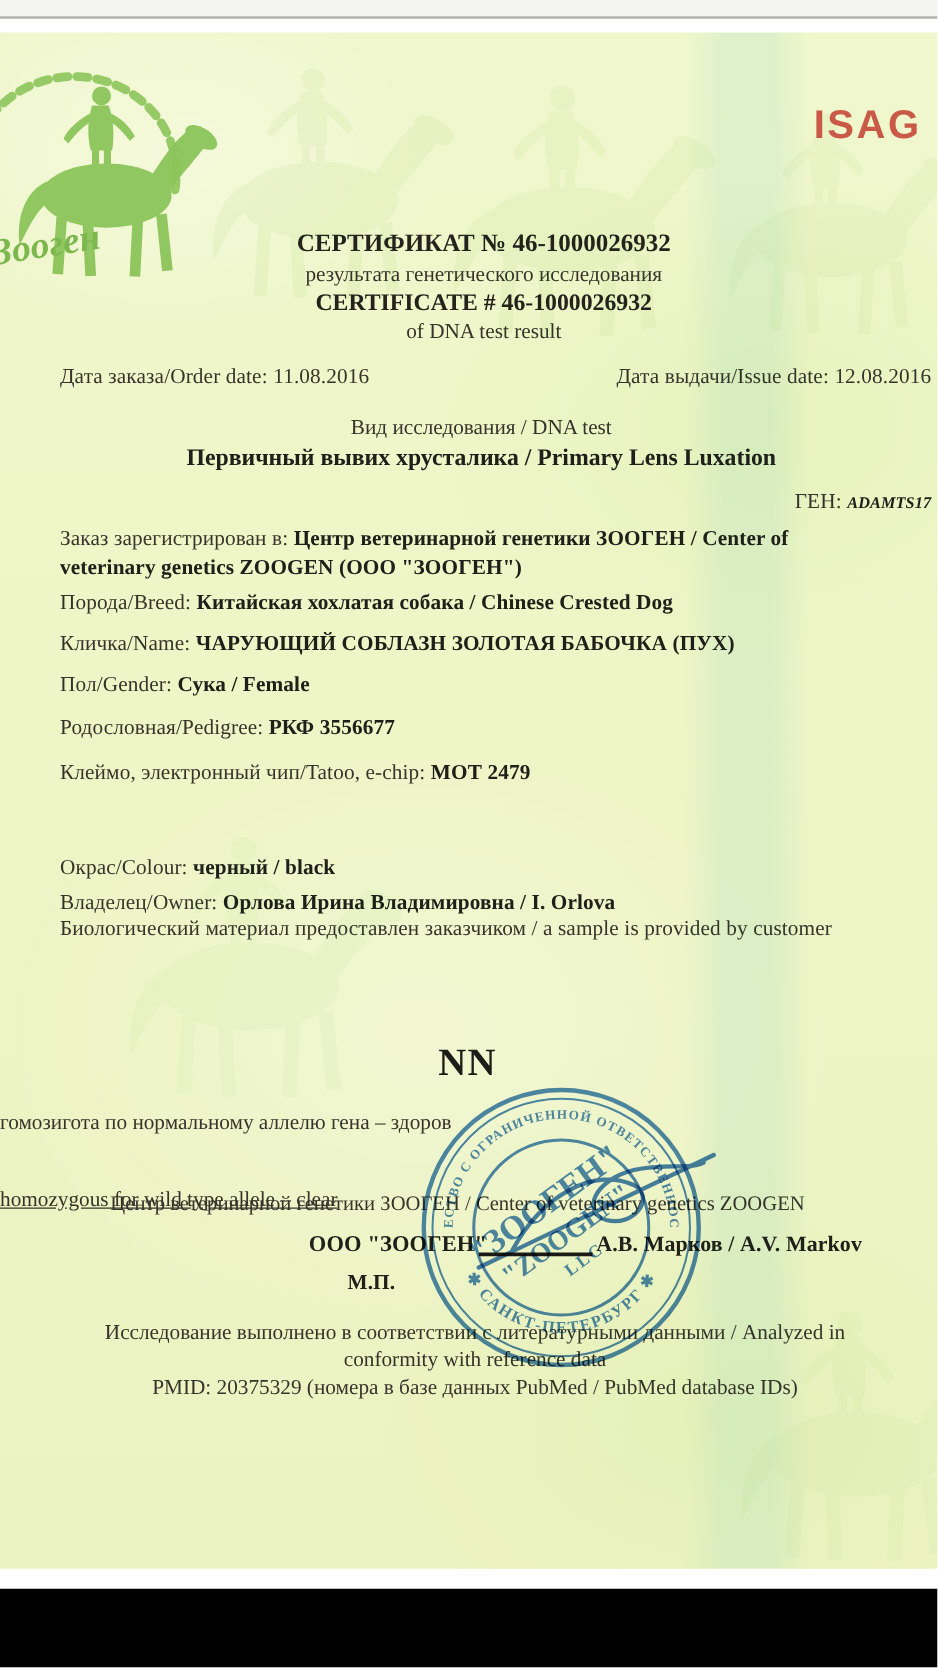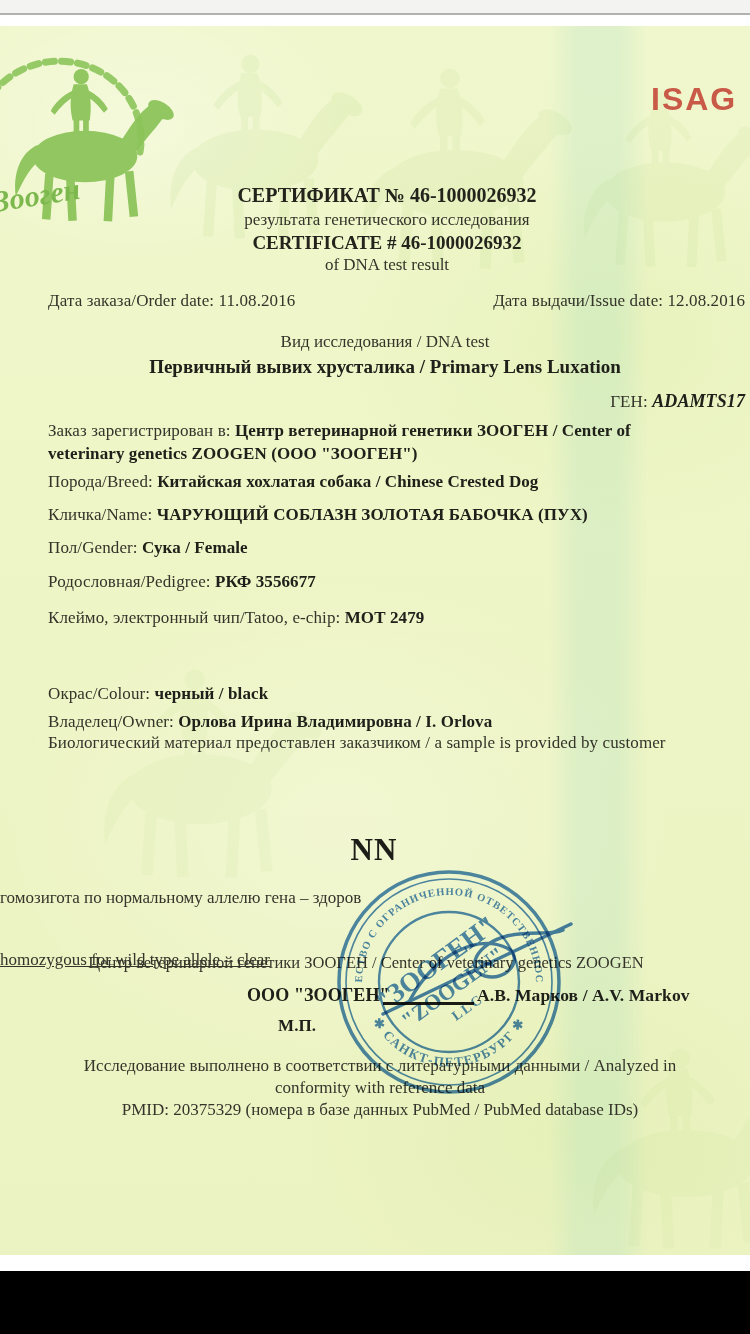--- a/index.html
+++ b/index.html
@@ -124,21 +124,21 @@
   </div>
   <div class="line" style="right:5px;top:265px;">
     <span>Дата выдачи/Issue date:</span>&nbsp;<span>12.08.2016</span>
   </div>
 
   <div class="test-block">
     <div class="k">Вид исследования / DNA test</div>
     <div class="n">Первичный вывих хрусталика / Primary Lens Luxation</div>
   </div>
   <div class="line" style="right:5px;top:365px;">
-    <span>ГЕН:</span>&nbsp;<span class="bi" style="font-size:18px;">ADAMTS17</span>
+    <span>ГЕН:</span>&nbsp;<span class="bi" style="font-size:13px;">ADAMTS17</span>
   </div>
 
   <div class="line wrap" style="left:48px;top:394px;width:648px;">
     <span>Заказ зарегистрирован в:</span>
     <span class="b">Центр ветеринарной генетики ЗООГЕН / Center of veterinary genetics ZOOGEN (ООО "ЗООГЕН")</span>
   </div>
   <div class="line" style="left:48px;top:446px;">
     <span>Порода/Breed:</span>
     <span class="b">Китайская хохлатая собака / Chinese Crested Dog</span>
   </div>

